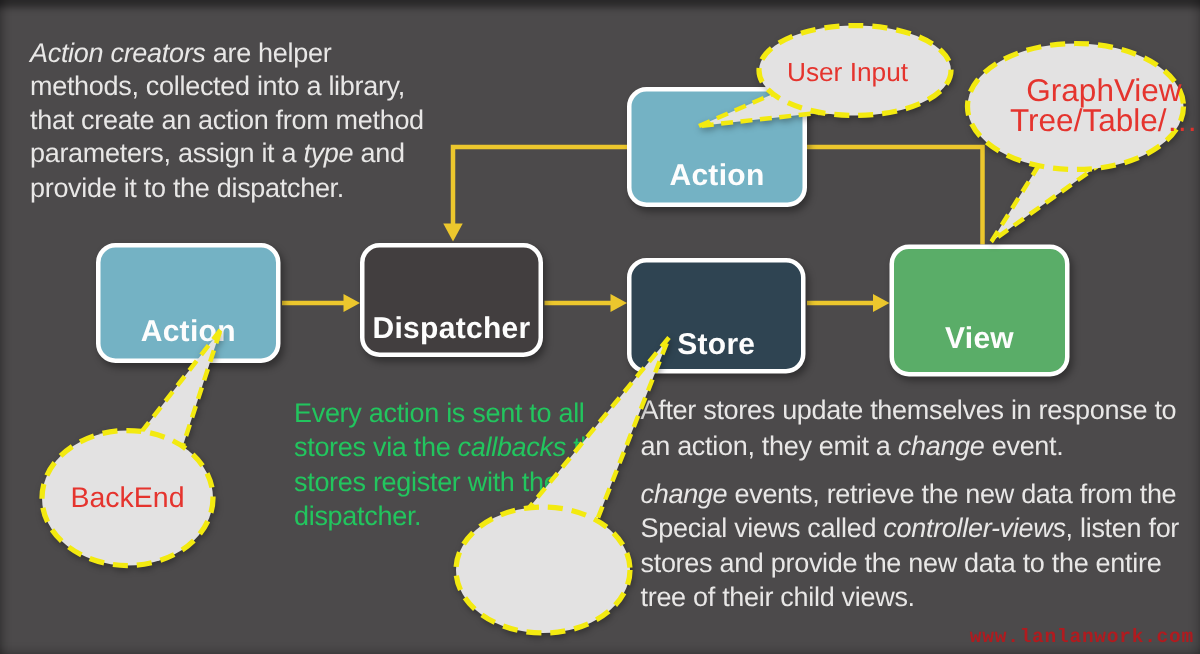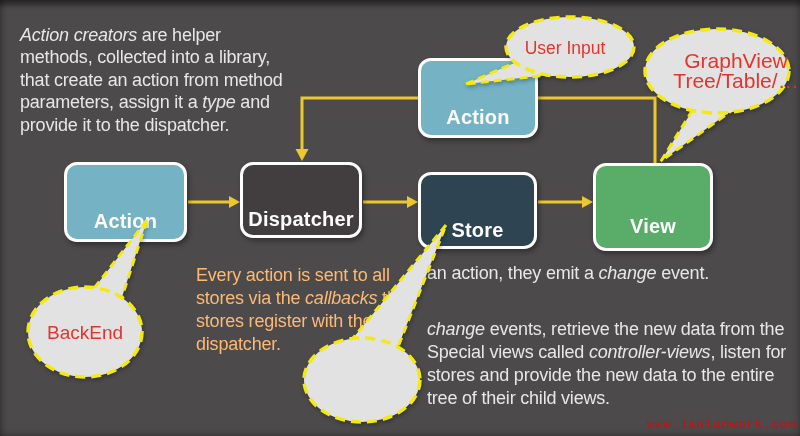--- a/index.html
+++ b/index.html
@@ -89,27 +89,28 @@
     <span class="lbl">View</span>
   </div>
 
   <div class="para" id="para-action-creators" style="color: rgb(232, 231, 230);">
       <div class="tline"><span class="it">Action creators</span><span> are helper</span></div>
       <div class="tline"><span>methods, collected into a library,</span></div>
       <div class="tline"><span>that create an action from method</span></div>
       <div class="tline"><span>parameters, assign it a </span><span class="it">type</span><span> and</span></div>
       <div class="tline"><span>provide it to the dispatcher.</span></div>
     </div>
-  <div class="para" id="para-dispatcher-note" style="color: #fdba74;">
+  <div class="para" id="para-dispatcher-note" style="color: #22c55e;">
       <div class="tline"><span>Every action is sent to all</span></div>
       <div class="tline"><span>stores via the </span><span class="it">callbacks</span><span> the</span></div>
       <div class="tline"><span>stores register with the</span></div>
       <div class="tline"><span>dispatcher.</span></div>
     </div>
   <div class="para" id="para-store-note" style="color: rgb(232, 231, 230);">
+      <div class="tline"><span>After stores update themselves in response to</span></div>
       <div class="tline"><span>an action, they emit a </span><span class="it">change</span><span> event.</span></div>
     </div>
   <div class="para" id="para-views-note" style="color: rgb(232, 231, 230);">
       <div class="tline"><span class="it">change</span><span> events, retrieve the new data from the</span></div>
       <div class="tline"><span>Special views called </span><span class="it">controller-views</span><span>, listen for</span></div>
       <div class="tline"><span>stores and provide the new data to the entire</span></div>
       <div class="tline"><span>tree of their child views.</span></div>
     </div>
 
   <svg class="layer top" width="800" height="436">

